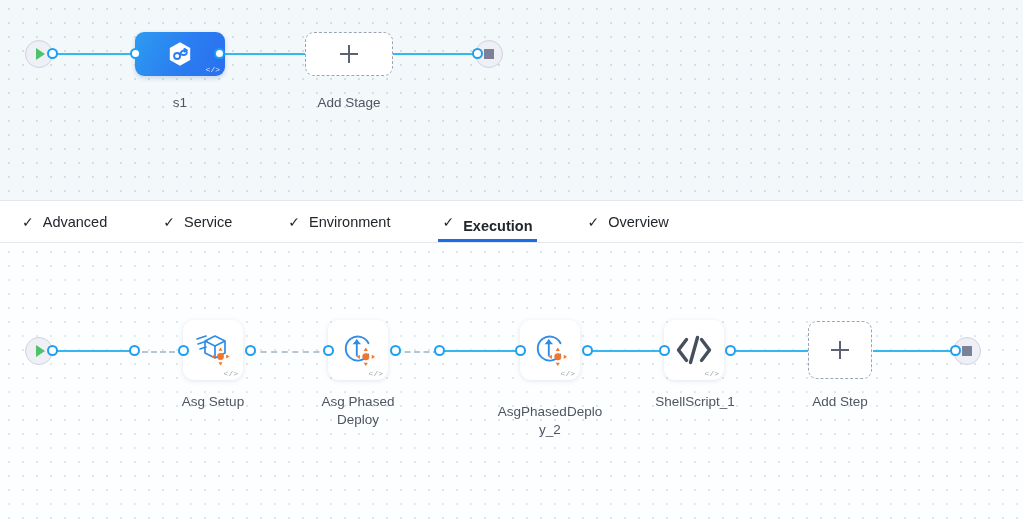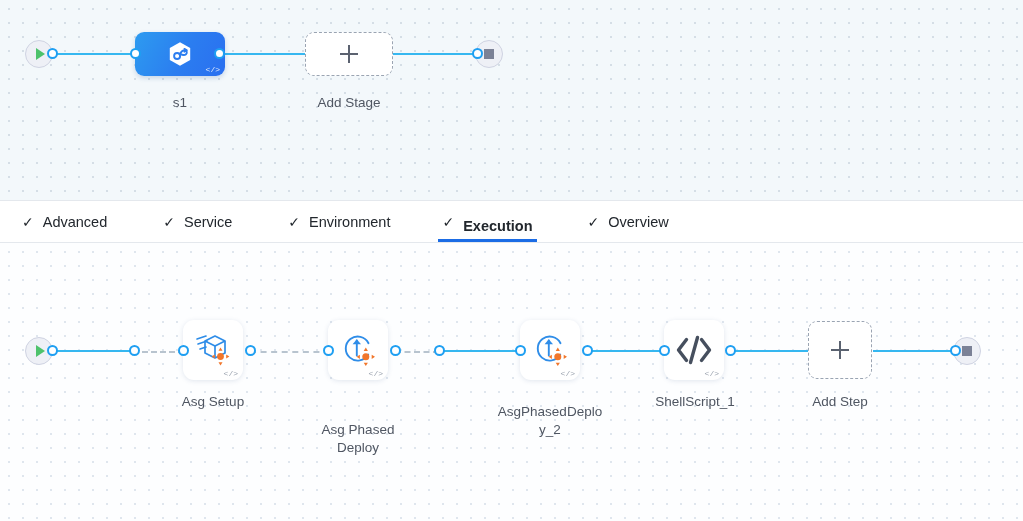--- a/index.html
+++ b/index.html
@@ -253,21 +253,21 @@
           <circle cx="27.8" cy="26.8" r="3.5"></circle>
           <path d="M27.8 17.6 l2.1 3.3 h-4.2 Z"></path>
           <path d="M27.8 36.0 l2.1 -3.3 h-4.2 Z"></path>
           <path d="M18.6 26.8 l3.3 -2.1 v4.2 Z"></path>
           <path d="M37.0 26.8 l-3.3 -2.1 v4.2 Z"></path>
         </g>
       </svg>
       <span class="code-badge dark">&lt;/&gt;</span>
     </div>
     <div class="port" style="left:390px; top:102px;"></div>
-    <div class="node-label" style="left:318px; top:150px; width:80px;margin-top:28px;">Asg Phased Deploy</div>
+    <div class="node-label" style="left:318px; top:150px; width:80px;">Asg Phased Deploy</div>
 
     <div class="port" style="left:515px; top:102px;"></div>
     <div class="step-node" style="left:520px; top:77px;">
       <svg width="40" height="40" viewBox="0 0 40 40">
         <path d="M30.2 24.5 A12 12 0 1 1 30.5 13.2" fill="none" stroke="#2f8de8" stroke-width="1.9" stroke-linecap="round"></path>
         <line x1="18.8" y1="25.5" x2="18.8" y2="10.5" stroke="#2f8de8" stroke-width="1.9" stroke-linecap="round"></line>
         <path d="M18.8 9.2 L23.0 14.2 L14.6 14.2 Z" fill="#2f8de8"></path>
         <g fill="#f1762b">
           <circle cx="27.8" cy="26.8" r="3.5"></circle>
           <path d="M27.8 17.6 l2.1 3.3 h-4.2 Z"></path>

